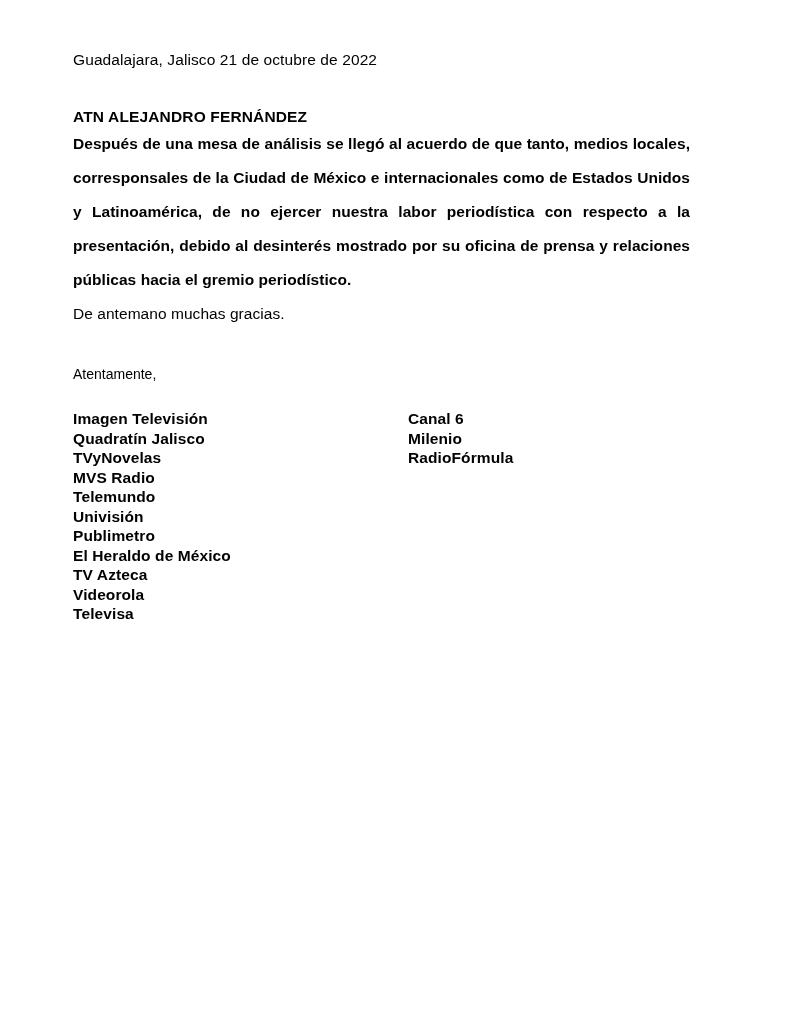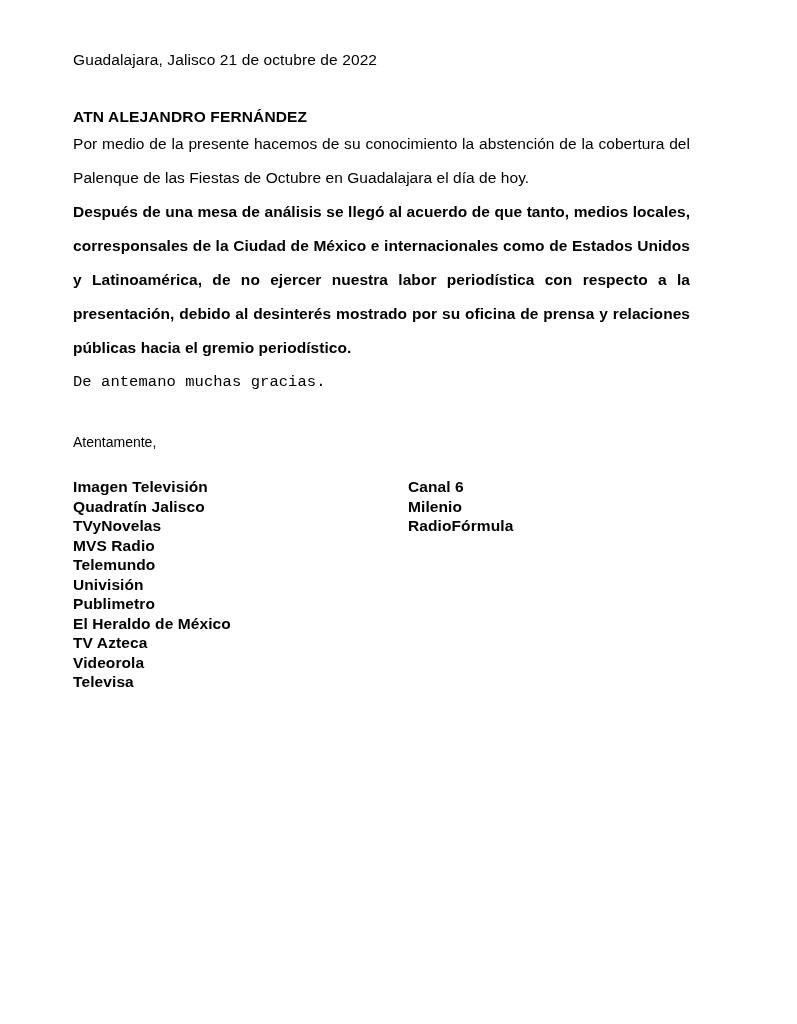--- a/index.html
+++ b/index.html
@@ -51,21 +51,21 @@
     text-justify: inter-word;
     letter-spacing: 0.05px;
   }
   p.body-par.nojustify {
     text-align: left;
   }
   .par-1 { margin-top: 41px; }
   .par-2 { margin-top: 22px; font-weight: bold; }
   .par-3 { margin-top: 22px; }
   .par-4 { margin-top: 22px; }
-  .par-5 { margin-top: 23px; font-family: Liberation Mono, monospace; }
+  .par-5 { margin-top: 23px; }
   .closing {
     font-size: 14px;
     line-height: 22px;
     margin-top: 32px;
   }
   .media-block {
     margin-top: 24px;
     position: relative;
     width: 617px;
   }
@@ -92,21 +92,20 @@
 </head>
 <body>
 
 <div class="page">
   <div class="content">
 
     <div class="date-line">Guadalajara, Jalisco 21 de octubre de 2022</div>
 
     <div class="attn-heading">ATN ALEJANDRO FERNÁNDEZ</div>
 
-    <p class="body-par par-1">Por medio de la presente hacemos de su conocimiento la abstención de la cobertura del Palenque de las Fiestas de Octubre en Guadalajara el día de hoy.</p>
 
     <p class="body-par par-2">Después de una mesa de análisis se llegó al acuerdo de que tanto, medios locales, corresponsales de la Ciudad de México e internacionales como de Estados Unidos y Latinoamérica, de no ejercer nuestra labor periodística con respecto a la presentación, debido al desinterés mostrado por su oficina de prensa y relaciones públicas hacia el gremio periodístico.</p>
 
 
 
     <p class="body-par nojustify par-5">De antemano muchas gracias.</p>
 
     <div class="closing">Atentamente,</div>
 
     <div class="media-block">

